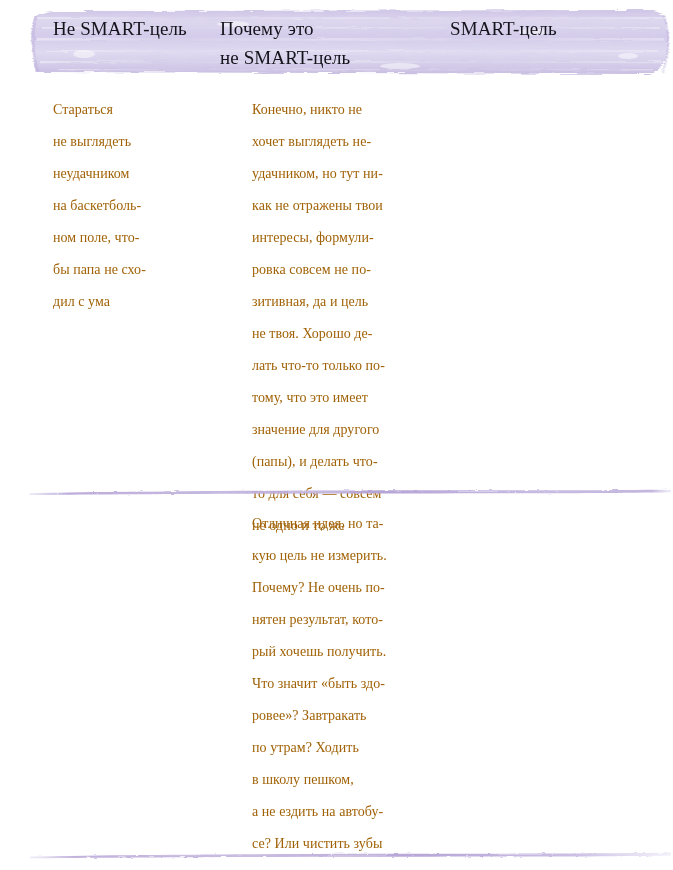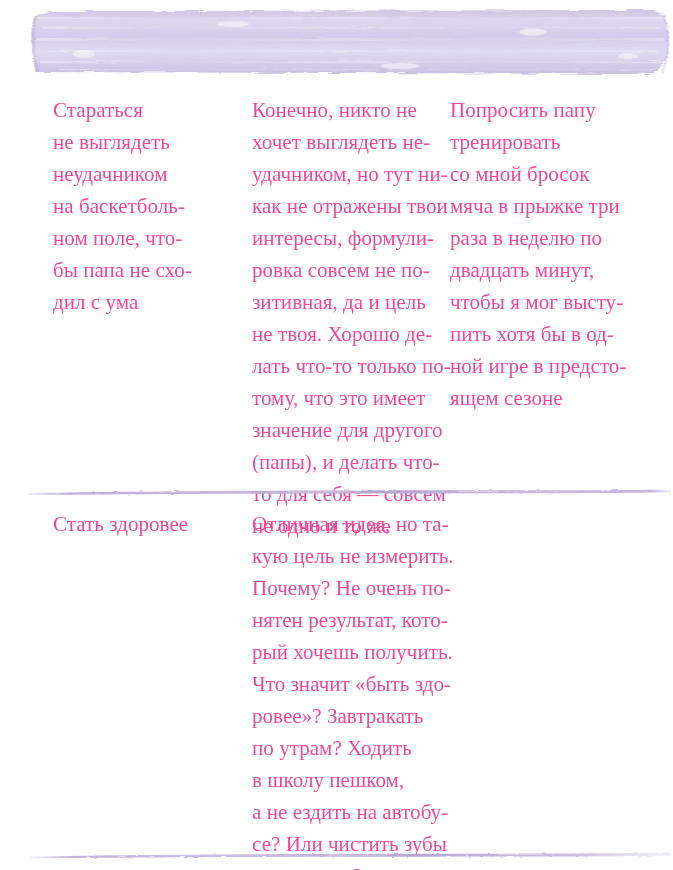--- a/index.html
+++ b/index.html
@@ -65,23 +65,23 @@
   
   .row {
     position: absolute;
     left: 0;
     width: 673px;
   }
   .cell {
     position: absolute;
     top: 0;
     font-family: "Liberation Serif", "DejaVu Serif", serif;
-    font-size: 21px;
+    font-size: 14px;
     line-height: 32px;
-    color: #ec4899;
+    color: #a16207;
     letter-spacing: 0.05px;
     white-space: pre-line;
   }
   .c1 { left: 53px; width: 168px; }
   .c2 { left: 220px; width: 224px; margin-left: 32px; }
   .c3 { left: 450px; width: 210px; }
 
   .row-1 { top: 94px; height: 380px; }
   .row-2 { top: 508px; height: 330px; }
 
@@ -155,20 +155,26 @@
       <g fill="#ffffff" opacity="0.5">
         <ellipse cx="56" cy="48" rx="11" ry="4"></ellipse>
         <ellipse cx="205" cy="18" rx="16" ry="3"></ellipse>
         <ellipse cx="372" cy="60" rx="20" ry="3"></ellipse>
         <ellipse cx="505" cy="26" rx="14" ry="3.5"></ellipse>
         <ellipse cx="600" cy="50" rx="10" ry="3"></ellipse>
       </g>
     </svg>
   </div>
 
+  <div class="header-row">
+    <div class="header-cell hc1">Не SMART-цель</div>
+    <div class="header-cell hc2">Почему это
+не SMART-цель</div>
+    <div class="header-cell hc3">SMART-цель</div>
+  </div>
 
   <div class="row row-1">
     <div class="cell c1">Стараться
 не выглядеть
 неудачником
 на баскетболь-
 ном поле, что-
 бы папа не схо-
 дил с ума</div>
     <div class="cell c2">Конечно, никто не
@@ -178,30 +184,20 @@
 интересы, формули-
 ровка совсем не по-
 зитивная, да и цель
 не твоя. Хорошо де-
 лать что-то только по-
 тому, что это имеет
 значение для другого
 (папы), и делать что-
 то для себя — совсем
 не одно и то же</div>
-    <div class="cell c3">Попросить папу
-тренировать
-со мной бросок
-мяча в прыжке три
-раза в неделю по
-двадцать минут,
-чтобы я мог высту-
-пить хотя бы в од-
-ной игре в предсто-
-ящем сезоне</div>
   </div>
 
   <div class="divider divider-mid">
     <svg width="645" height="9" viewBox="0 0 645 9" xmlns="http://www.w3.org/2000/svg" aria-hidden="true">
       <defs>
         <linearGradient id="divGrad" x1="0" y1="0" x2="1" y2="0">
           <stop offset="0%" stop-color="#c9bee3" stop-opacity="0.35"></stop>
           <stop offset="6%" stop-color="#b8a8d8" stop-opacity="0.95"></stop>
           <stop offset="30%" stop-color="#c0b2dd" stop-opacity="0.9"></stop>
           <stop offset="55%" stop-color="#b5a4d6" stop-opacity="1"></stop>
@@ -220,21 +216,20 @@
       </g>
       <g opacity="0.45" fill="#ffffff">
         <rect x="90" y="4.2" width="46" height="0.8"></rect>
         <rect x="260" y="4.6" width="62" height="0.7"></rect>
         <rect x="430" y="4.0" width="40" height="0.8"></rect>
       </g>
     </svg>
   </div>
 
   <div class="row row-2">
-    <div class="cell c1">Стать здоровее</div>
     <div class="cell c2">Отличная идея, но та-
 кую цель не измерить.
 Почему? Не очень по-
 нятен результат, кото-
 рый хочешь получить.
 Что значит «быть здо-
 ровее»? Завтракать
 по утрам? Ходить
 в школу пешком,
 а не ездить на автобу-

